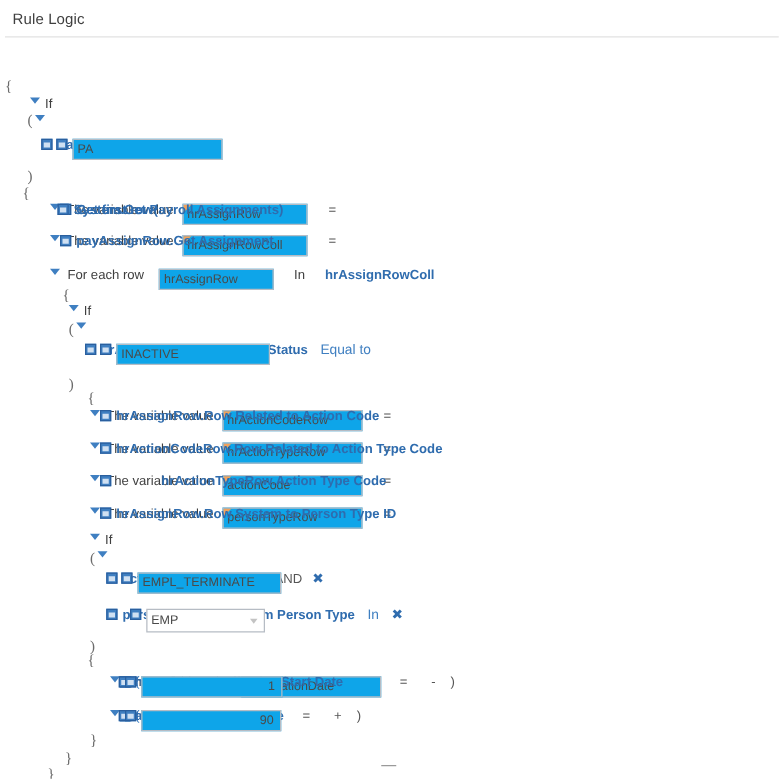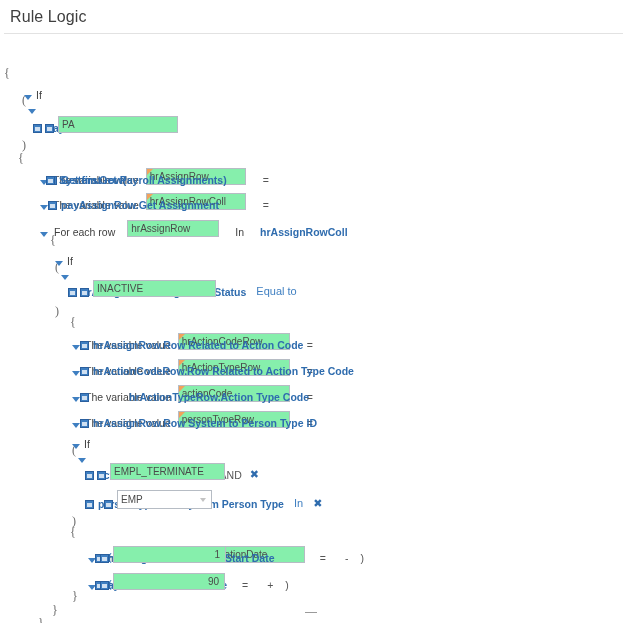--- a/index.html
+++ b/index.html
@@ -5,39 +5,39 @@
   html,body{margin:0;padding:0;}
   body{
     width:627px;height:623px;
     background:#ffffff;
     font-family:"Liberation Sans","DejaVu Sans",sans-serif;
     color:#3a3a3a;
     overflow:hidden;
     position:relative;
   }
   .page-title{
-    font-size:16px;
+    font-size:12px;
     font-weight:400;
     color:#3f3f3f;
     padding:8px 0 0 10px;
     letter-spacing:.1px;
   }
   .title-rule{
     border:0;border-top:1px solid #e2e2e2;
     margin:7px 4px 0 4px;
   }
   .canvas{
     position:relative;
     font-size:10.5px;
     line-height:1;
   }
   .row{
     position:absolute;
     display:flex;
-    align-items:flex-end;
+    align-items:flex-start;
     white-space:nowrap;
     height:18px;
   }
   .brace{
     position:absolute;
     font-size:12px;
     color:#6b6b6b;
     font-family:"Liberation Serif","DejaVu Serif",serif;
   }
   .kw{
@@ -77,21 +77,21 @@
     position:absolute;
     left:1px;top:1.5px;
     width:5px;height:4px;
     background:#cfe0f2;
   }
   
   .inp{
     box-sizing:border-box;
     height:17px;
     border:1px solid #b6bcc4;
-    background:#86efac;
+    background:#0ea5e9;
     font-family:"Liberation Sans","DejaVu Sans",sans-serif;
     font-size:10px;
     color:#4a4a4a;
     padding:0 3px;
     display:flex;
     align-items:center;
     position:relative;
   }
   .inp.num{justify-content:flex-end;padding-right:5px;}
   .inp.mark::before{

